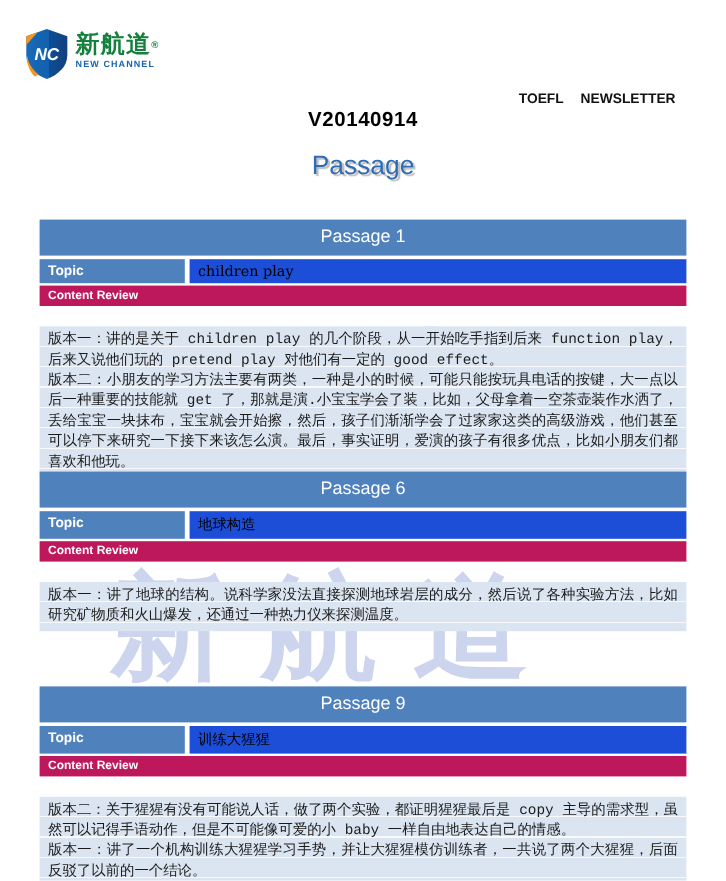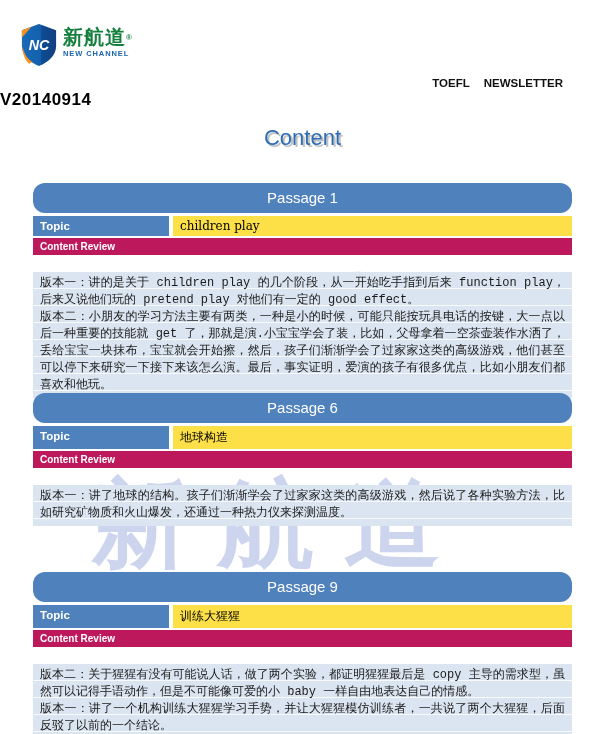--- a/index.html
+++ b/index.html
@@ -11,40 +11,40 @@
   .logo { position:absolute; left:20px; top:23px; display:flex; align-items:flex-start; z-index:3; }
   .shield { width:38px; height:44px; }
   .brand { margin-left:5px; padding-top:4px; }
   .brand-cn { font-size:20px; font-weight:bold; color:#15803d; line-height:21px; letter-spacing:1px; }
   .brand-cn sup { font-size:8px; vertical-align:top; }
   .brand-en { font-size:7.5px; font-weight:bold; color:#1b64ae; letter-spacing:0.9px; margin-top:1px; }
   .newsletter { position:absolute; right:42px; top:31px; font-size:11.5px; font-weight:bold; color:#111; z-index:3;margin-top:46px; }
   .newsletter .w2 { margin-left:14px; }
 
   
-  .doc-title { position:absolute; top:90px; left:0; width:100%; text-align:left;
+  .doc-title { position:absolute; top:90px; left:0; width:100%; text-align:center;
                font-size:17px; font-weight:bold; color:#000; letter-spacing:0.5px; z-index:3; }
   .doc-subtitle { position:absolute; top:125px; left:0; width:100%; text-align:center;
                   font-size:22px; color:#2e6db5; text-shadow:2px 2px 1px #b9b9b9; z-index:3; }
 
   
   .wm-nc { position:absolute; left:155px; top:245px; z-index:1; }
   .wm-brand { position:absolute; left:92px; top:474px; z-index:1;
               font-size:96px; line-height:100px; font-weight:bold; color:#ccd4ee;
               letter-spacing:30px; white-space:nowrap; }
 
   
   .passage { position:absolute; left:33px; width:539px; z-index:2; }
   #passage1 { top:183px; } #passage2 { top:393px; } #passage3 { top:572px; }
   .p-header { height:30px; background:#4f81bd; color:#ffffff; text-align:center;
-              font-size:15px; line-height:30px; margin-bottom:3px;border-radius:12px; }
+              font-size:15px; line-height:30px; margin-bottom:3px; }
   .p-topic-row { display:flex; margin-bottom:2px; }
-  .p-topic-label { width:136px; background:#4f81bd; color:#ffffff; font-weight:bold;
+  .p-topic-label { width:121px; background:#4f81bd; color:#ffffff; font-weight:bold;
                    font-size:11.5px; padding:4px 0 4px 7px; margin-right:4px; }
-  .p-topic-value { flex:1; background:#fde047; font-size:12px; color:#000;
+  .p-topic-value { flex:1; background:#1d4ed8; font-size:12px; color:#000;
                    padding:3px 0 3px 7px; font-family:"DejaVu Serif","Liberation Serif",serif; }
   .p-review-bar { background:#be185d; color:#ffffff; font-weight:bold; font-size:10px;
                   padding:3px 0 3px 7px; margin-bottom:17px; }
   .p-content { background-color:#dbe5f1; padding:3px 7px 4px 7px; font-size:12px;
                line-height:17px; color:#1a1a1a; text-align:justify;
                font-family:Liberation Mono, monospace;
                background-image:repeating-linear-gradient(to bottom,
                  rgba(255,255,255,0) 0px, rgba(255,255,255,0) 16px,
                  rgba(255,255,255,0.8) 16px, rgba(255,255,255,0.8) 17px); }
 </style>
@@ -79,21 +79,21 @@
       <div class="brand-cn"><span>新航道</span><sup>®</sup></div>
       <div class="brand-en">NEW CHANNEL</div>
     </div>
   </div>
 
   <div class="newsletter">
     <span class="w1">TOEFL</span><span class="w2">NEWSLETTER</span>
   </div>
 
   <div class="doc-title">V20140914</div>
-  <div class="doc-subtitle">Content</div>
+  <div class="doc-subtitle">Passage</div>
 
   <section class="passage" id="passage1">
     <div class="p-header">Passage 1</div>
     <div class="p-topic-row">
       <div class="p-topic-label">Topic</div>
       <div class="p-topic-value">children play</div>
     </div>
     <div class="p-review-bar">Content Review</div>
     <div class="p-content">
       <p>版本一：讲的是关于 children play 的几个阶段，从一开始吃手指到后来 function play，后来又说他们玩的 pretend play 对他们有一定的 good effect。</p>
@@ -102,21 +102,21 @@
   </section>
 
   <section class="passage" id="passage2">
     <div class="p-header">Passage 6</div>
     <div class="p-topic-row">
       <div class="p-topic-label">Topic</div>
       <div class="p-topic-value">地球构造</div>
     </div>
     <div class="p-review-bar">Content Review</div>
     <div class="p-content">
-      <p>版本一：讲了地球的结构。孩子们渐渐学会了过家家这类的高级游戏，然后说了各种实验方法，比如研究矿物质和火山爆发，还通过一种热力仪来探测温度。</p>
+      <p>版本一：讲了地球的结构。说科学家没法直接探测地球岩层的成分，然后说了各种实验方法，比如研究矿物质和火山爆发，还通过一种热力仪来探测温度。</p>
     </div>
   </section>
 
   <section class="passage" id="passage3">
     <div class="p-header">Passage 9</div>
     <div class="p-topic-row">
       <div class="p-topic-label">Topic</div>
       <div class="p-topic-value">训练大猩猩</div>
     </div>
     <div class="p-review-bar">Content Review</div>

